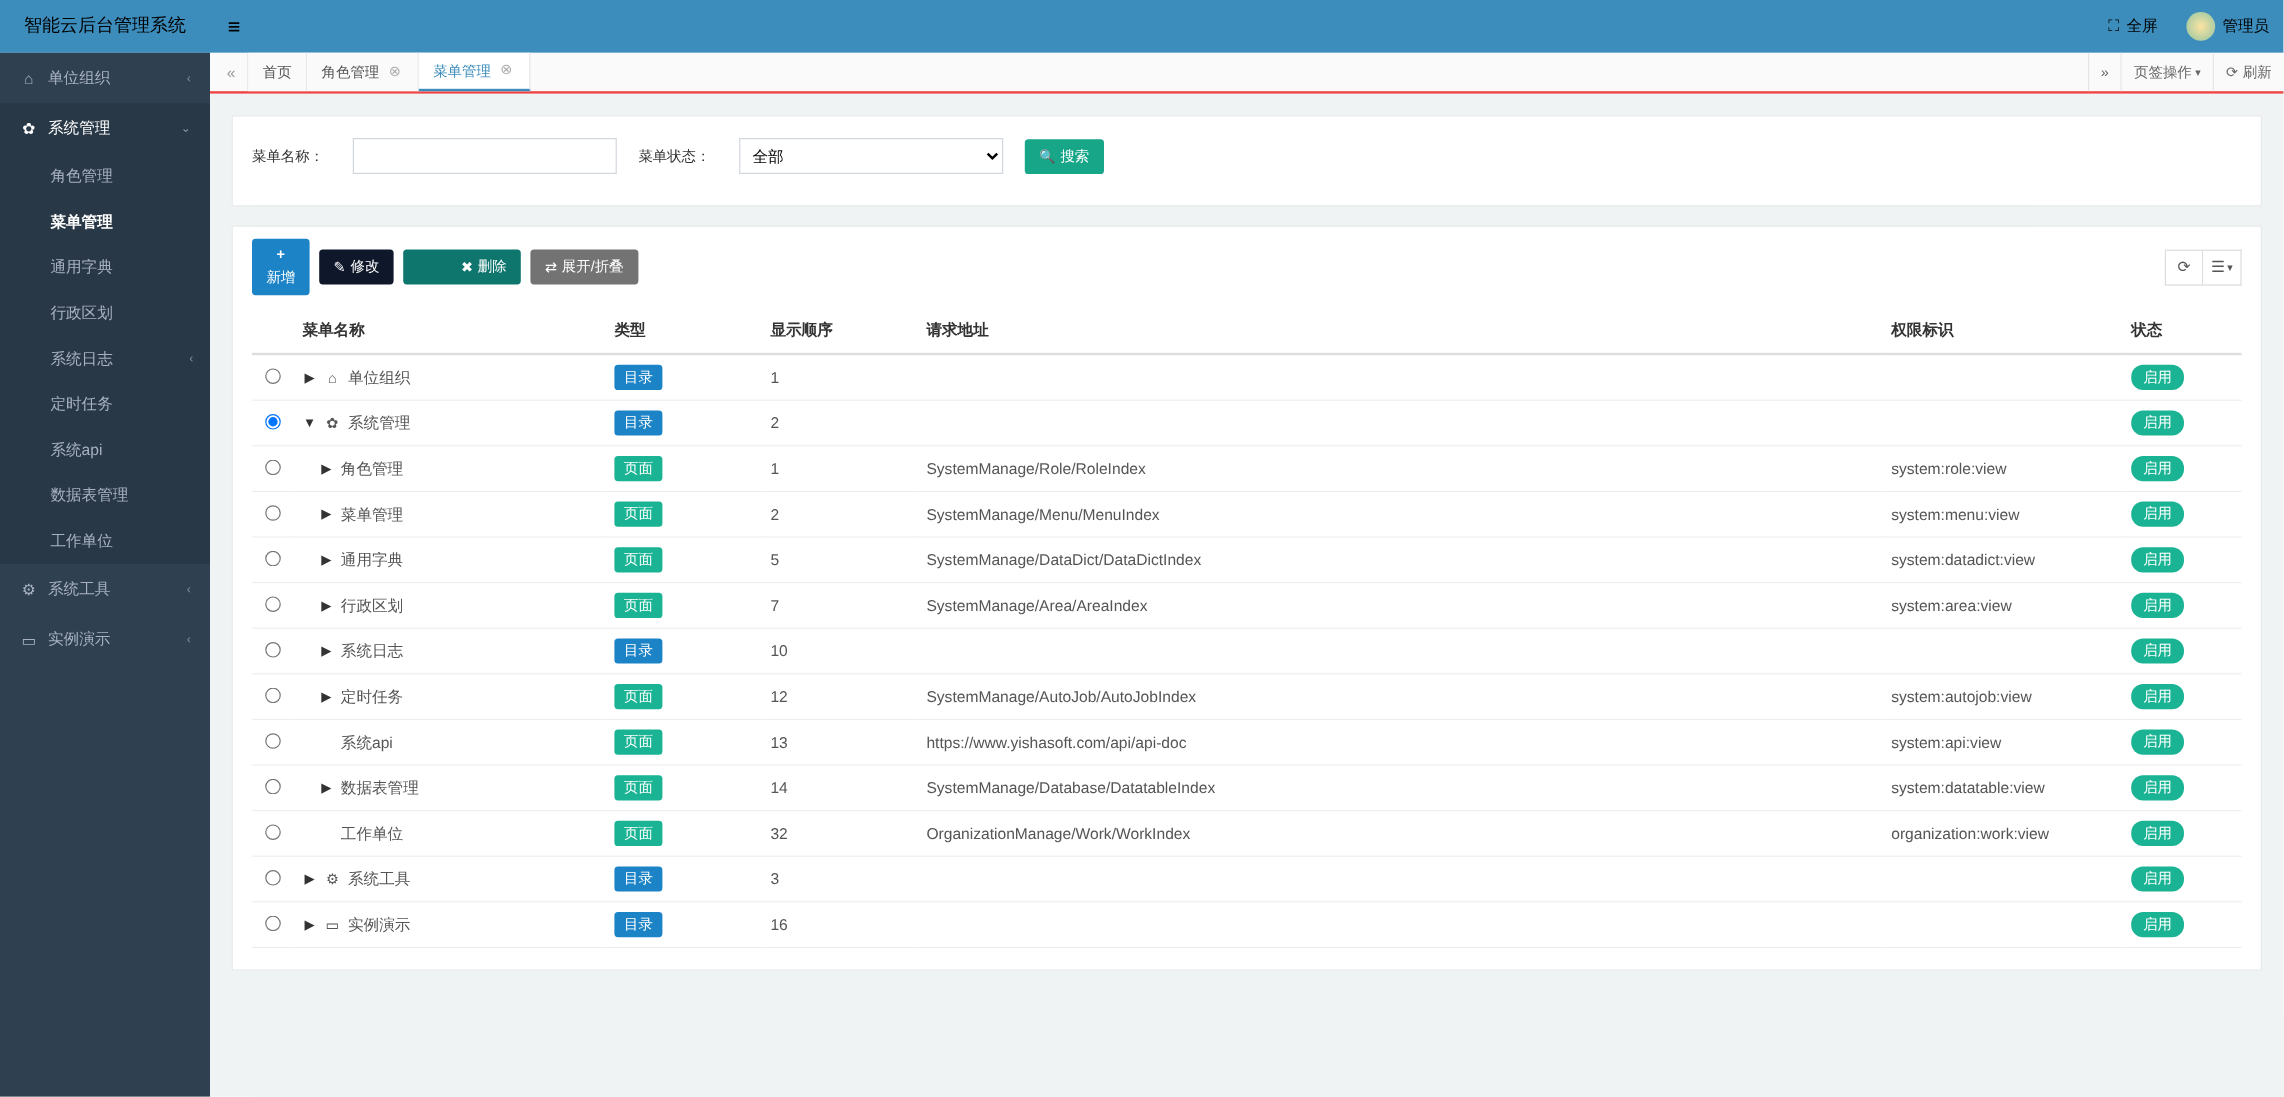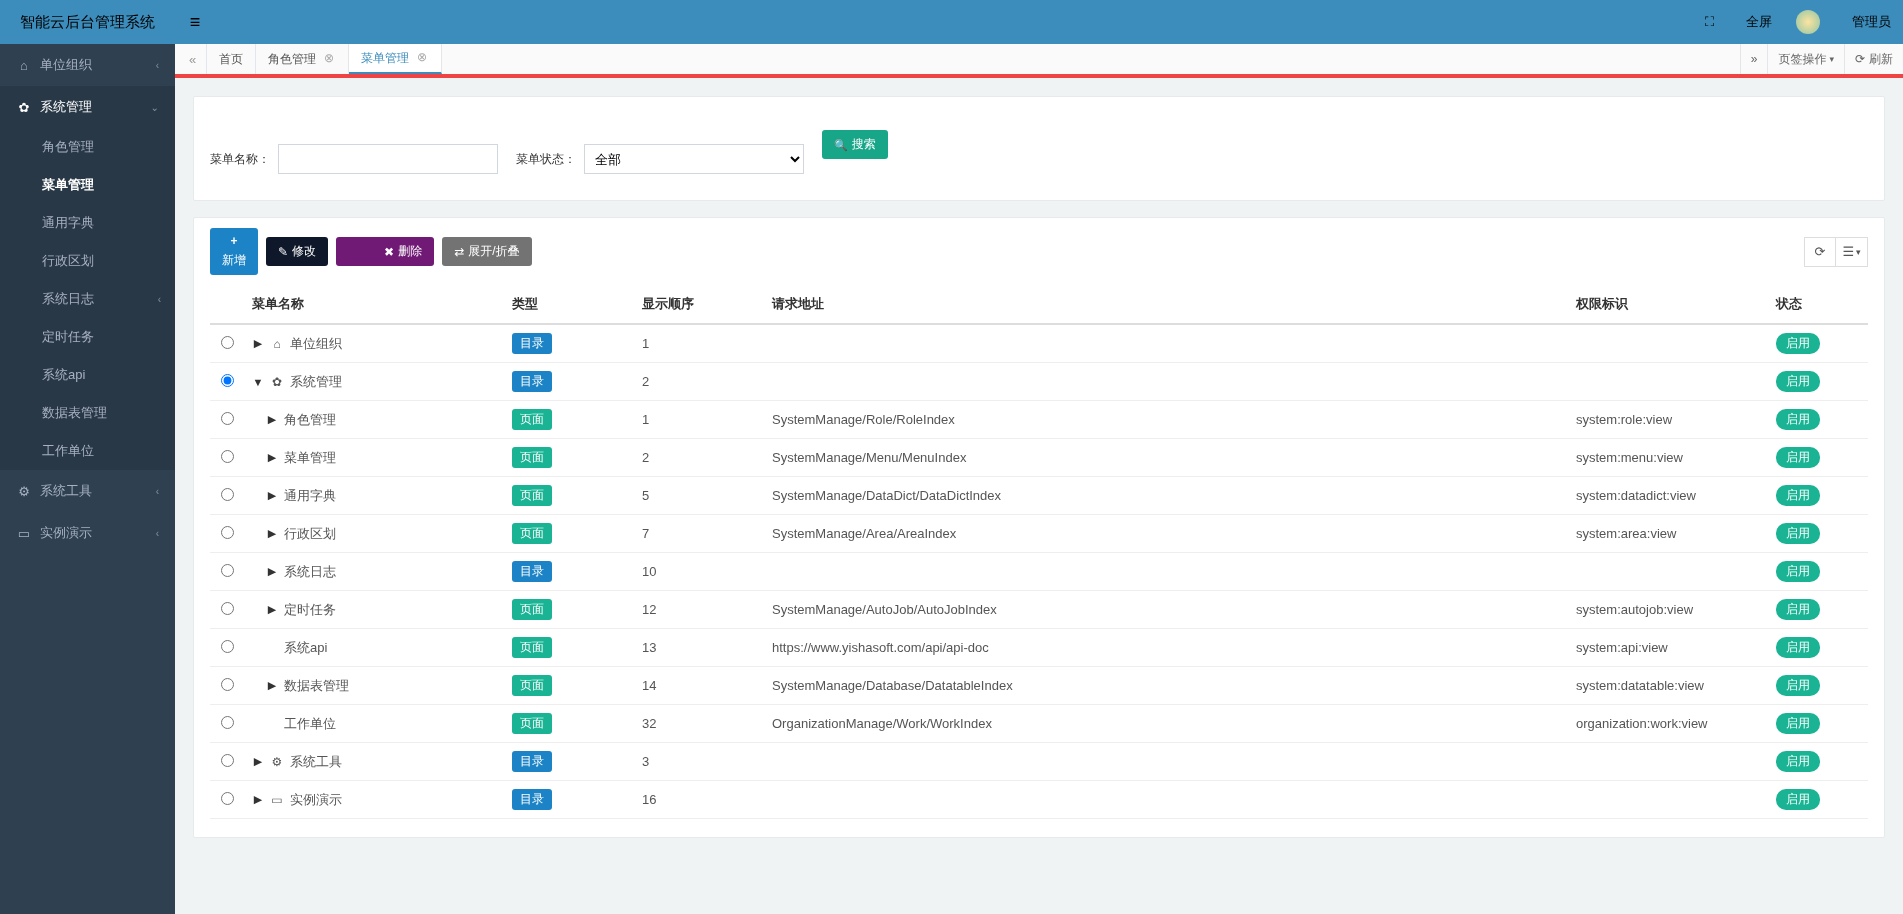--- a/index.html
+++ b/index.html
@@ -3,21 +3,21 @@
   <meta charset="utf-8">
   <style>
 * { margin: 0; padding: 0; box-sizing: border-box; }
 body { font-family: "Microsoft YaHei", Arial, sans-serif; font-size: 13px; color: #333; background: #f0f3f4; }
 
 
 .top-header { height: 44px; background: #3c8dbc; display: flex; align-items: center; color: #000000; }
 .logo-area { width: 175px; text-align: center; font-size: 15px; line-height: 44px; }
 .header-collapse { width: 40px; text-align: center; cursor: pointer; font-size: 18px; }
 .header-spacer { flex: 1; }
-.header-action { display: flex; align-items: center; padding: 0 12px; cursor: pointer; height: 44px; gap: 26px; }
+.header-action { display: flex; align-items: center; padding: 0 12px; cursor: pointer; height: 44px; }
 .avatar-sm { width: 24px; height: 24px; border-radius: 50%; background: radial-gradient(#fce4a0, #8fc4a5); margin-right: 6px; }
 
 
 .wrapper { display: flex; min-height: calc(100vh - 44px); }
 
 
 .sidebar { width: 175px; background: #2f4050; color: #a7b1c2; flex-shrink: 0; }
 .user-panel { display: flex; align-items: center; padding: 18px 14px; }
 .avatar-lg { width: 44px; height: 44px; border-radius: 50%; background: radial-gradient(#fce4a0, #8fc4a5); margin-right: 10px; }
 .user-name { color: #dfe4ed; font-size: 13px; }
@@ -26,44 +26,44 @@
 .side-menu li a { display: flex; align-items: center; padding: 12px 16px; color: #a7b1c2; text-decoration: none; font-size: 13px; cursor: pointer; }
 .side-menu li.open > a { background: #293846; color: #fff; }
 .side-menu .mi-icon { width: 16px; text-align: center; margin-right: 8px; }
 .side-menu .mi-label { flex: 1; }
 .side-menu .mi-caret { font-size: 10px; color: #8095a8; }
 .side-sub { list-style: none; background: #293846; }
 .side-sub li a { padding: 10px 14px 10px 42px; font-size: 13px; }
 .side-sub li.active a { color: #fff; font-weight: bold; }
 
 
-.tabbar { height: 34px; background: #fafafa; border-bottom: 4px solid #ef4444; display: flex; align-items: stretch; padding-left: 4px; justify-content: space-between; }
+.tabbar { height: 34px; background: #fafafa; border-bottom: 2px solid #ef4444; display: flex; align-items: stretch; padding-left: 4px; justify-content: space-between; }
 .tab-arrow { width: 28px; display: flex; align-items: center; justify-content: center; color: #999; cursor: pointer; border-right: 1px solid #e3e6ea; }
 .tab { padding: 0 12px; display: flex; align-items: center; border-right: 1px solid #e3e6ea; font-size: 12px; color: #555; cursor: pointer; position: relative; background: #fafafa; }
 .tab.active { color: #3c8dbc; background: #fff; border-bottom: 2px solid #3c8dbc; }
 .tab-close { margin-left: 6px; width: 14px; height: 14px; line-height: 12px; text-align: center; border-radius: 50%; color: #aaa; font-size: 12px; }
 .tabbar-right { margin-left: auto; display: flex; align-items: stretch; }
 .tabbar-btn { padding: 0 10px; display: flex; align-items: center; border-left: 1px solid #e3e6ea; cursor: pointer; color: #666; font-size: 12px; }
 .tabbar-btn .caret-dn { margin-left: 3px; font-size: 9px; }
 
 
 .main { flex: 1; padding: 18px; min-width: 0; }
 .panel { background: #fff; border: 1px solid #e7eaec; border-radius: 2px; padding: 10px 16px 18px; margin-bottom: 16px; }
 
 
 .search-row { display: flex; align-items: center; gap: 18px; padding: 8px 0; }
-.fld { display: flex; align-items: center; gap: 8px; margin-top: 29px; }
+.fld { display: flex; align-items: center; gap: 24px; }
 .fld-label { font-size: 12px; color: #333; }
 .fld input[type=text] { height: 30px; border: 1px solid #d2d6de; padding: 0 8px; width: 220px; font-size: 13px; }
 .fld select { height: 30px; border: 1px solid #d2d6de; padding: 0 6px; width: 220px; font-size: 13px; background: #fff; }
 .btn { display: inline-flex; align-items: center; gap: 4px; padding: 6px 12px; border: none; border-radius: 3px; font-size: 12px; cursor: pointer; color: #fff; }
 .btn-success { background: #18a689; }
 .btn-primary { background: #1c84c6; flex-direction: column; }
 .btn-green { background: #0f172a; }
-.btn-danger { background: #701a75; padding-left: 48px; }
+.btn-danger { background: #0f766e; padding-left: 48px; }
 .btn-info { background: #737373; }
 
 
 .toolbar { display: flex; gap: 8px; align-items: center; margin-bottom: 10px; }
 .toolbar-right { margin-left: auto; display: flex; gap: 0; }
 .icon-btn { width: 32px; height: 30px; border: 1px solid #ddd; background: #fff; display: flex; align-items: center; justify-content: center; cursor: pointer; color: #555; }
 .icon-btn + .icon-btn { border-left: none; }
 
 
 .data-table { width: 100%; border-collapse: collapse; font-size: 13px; }

